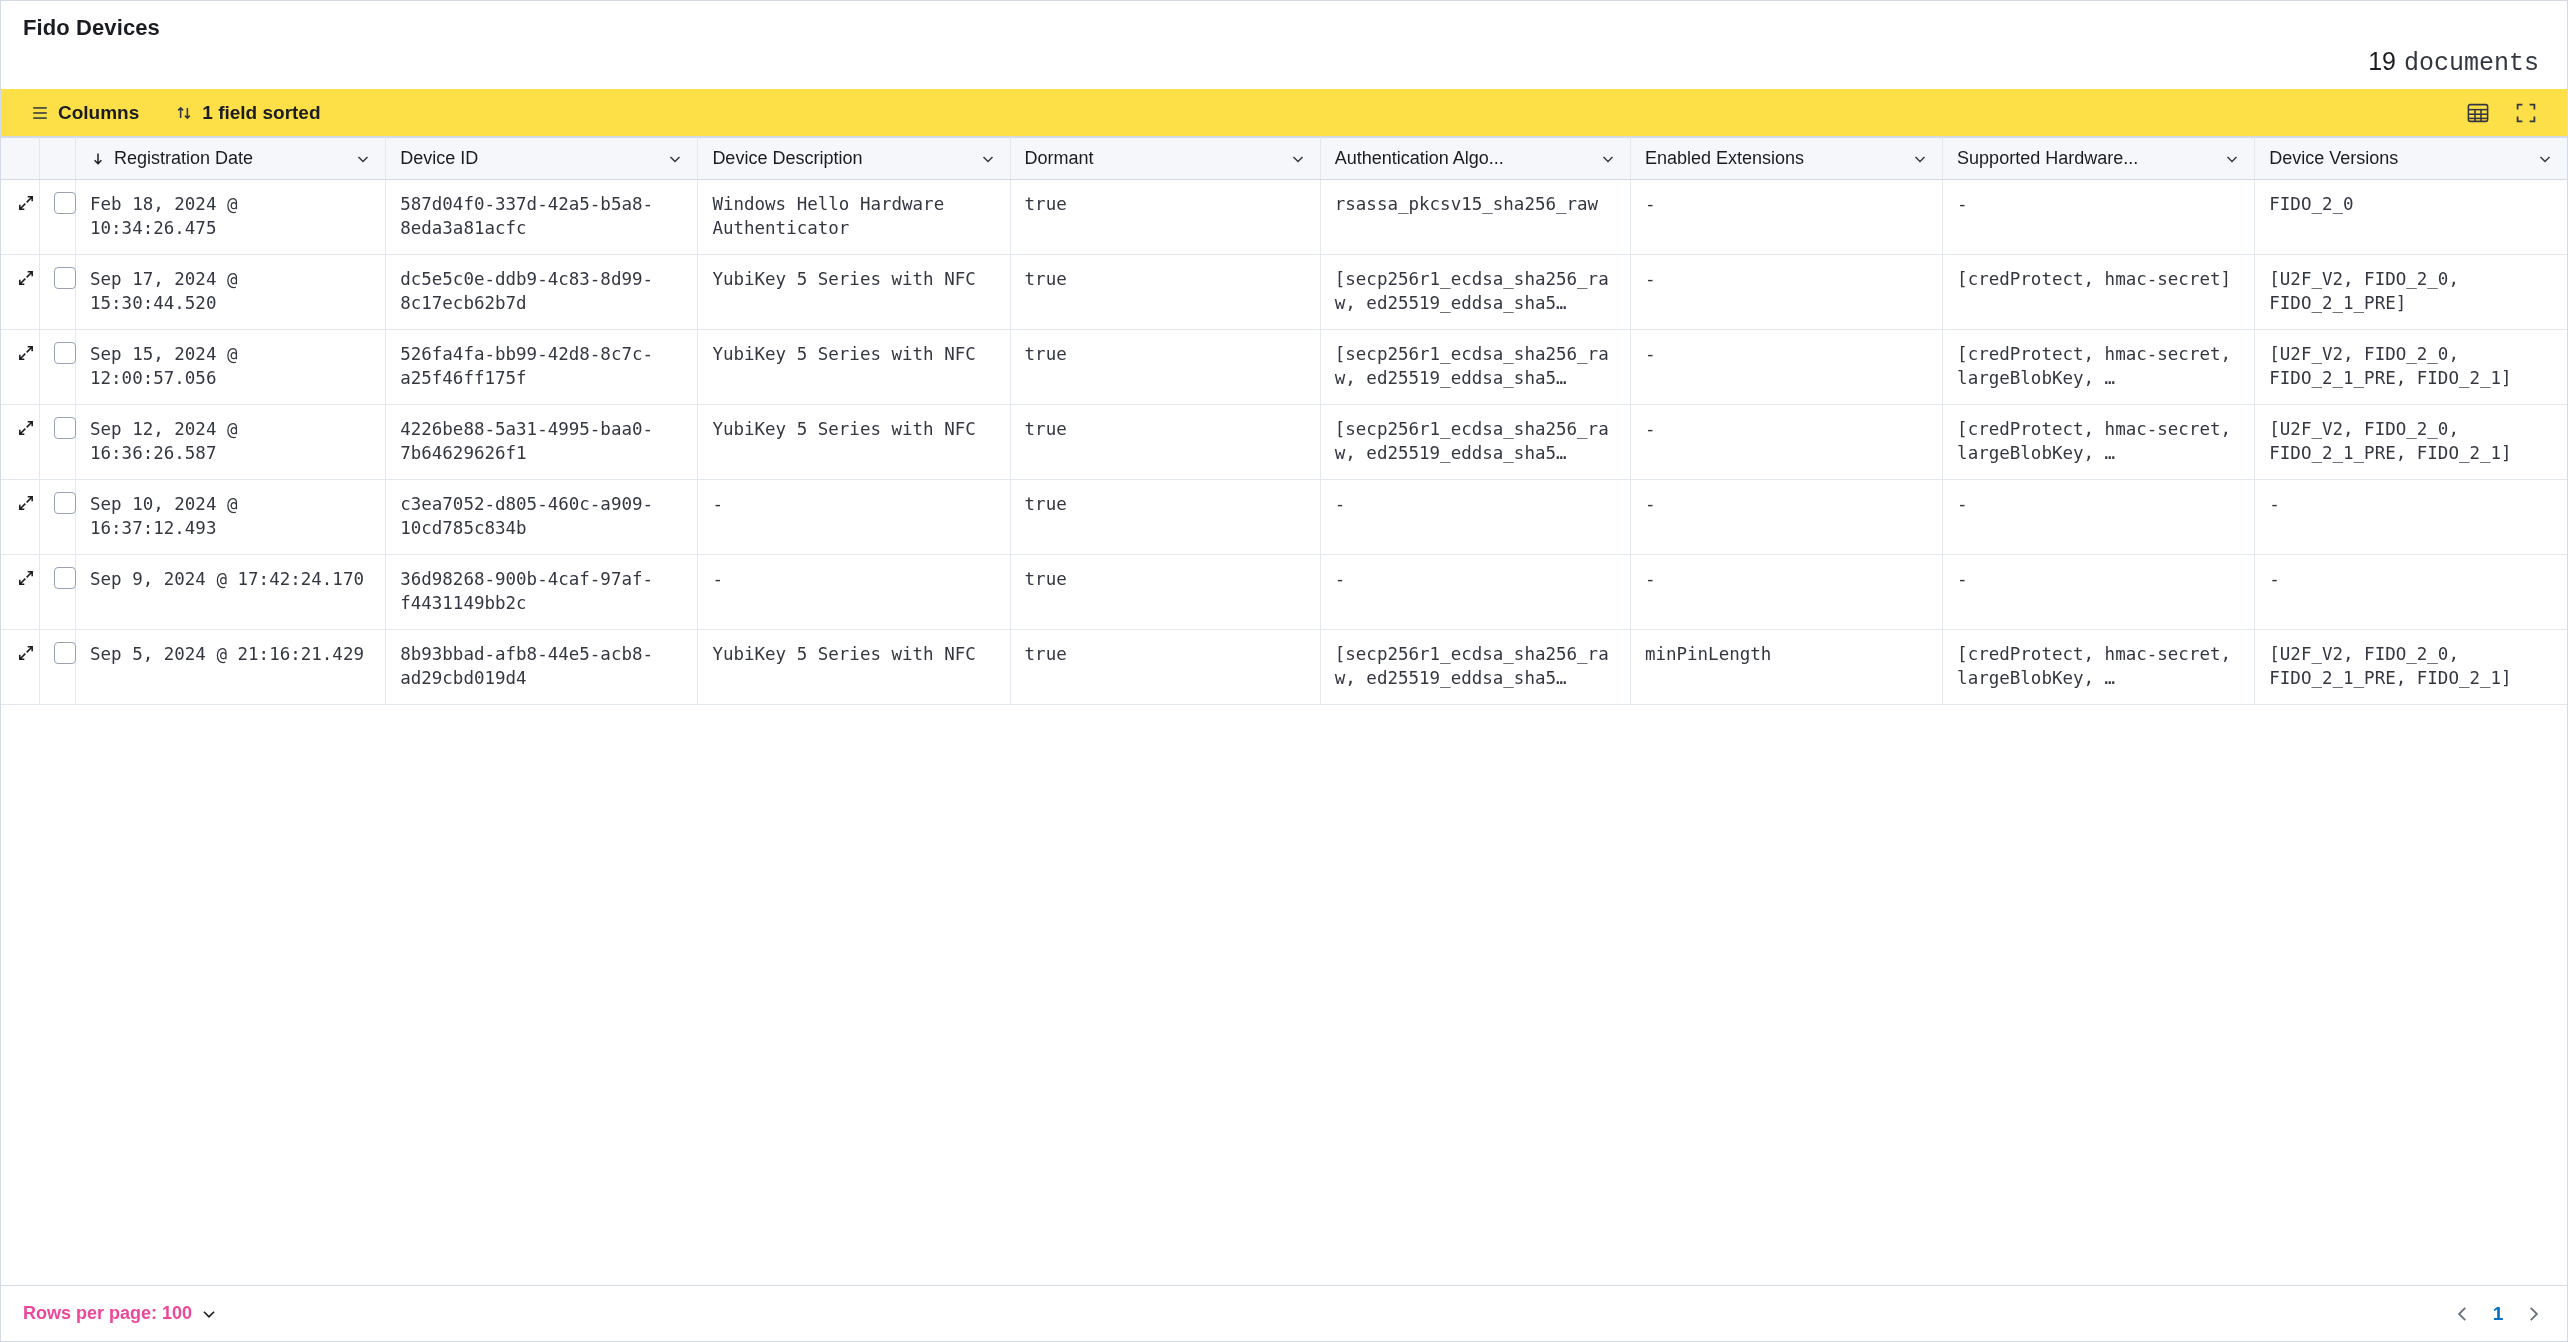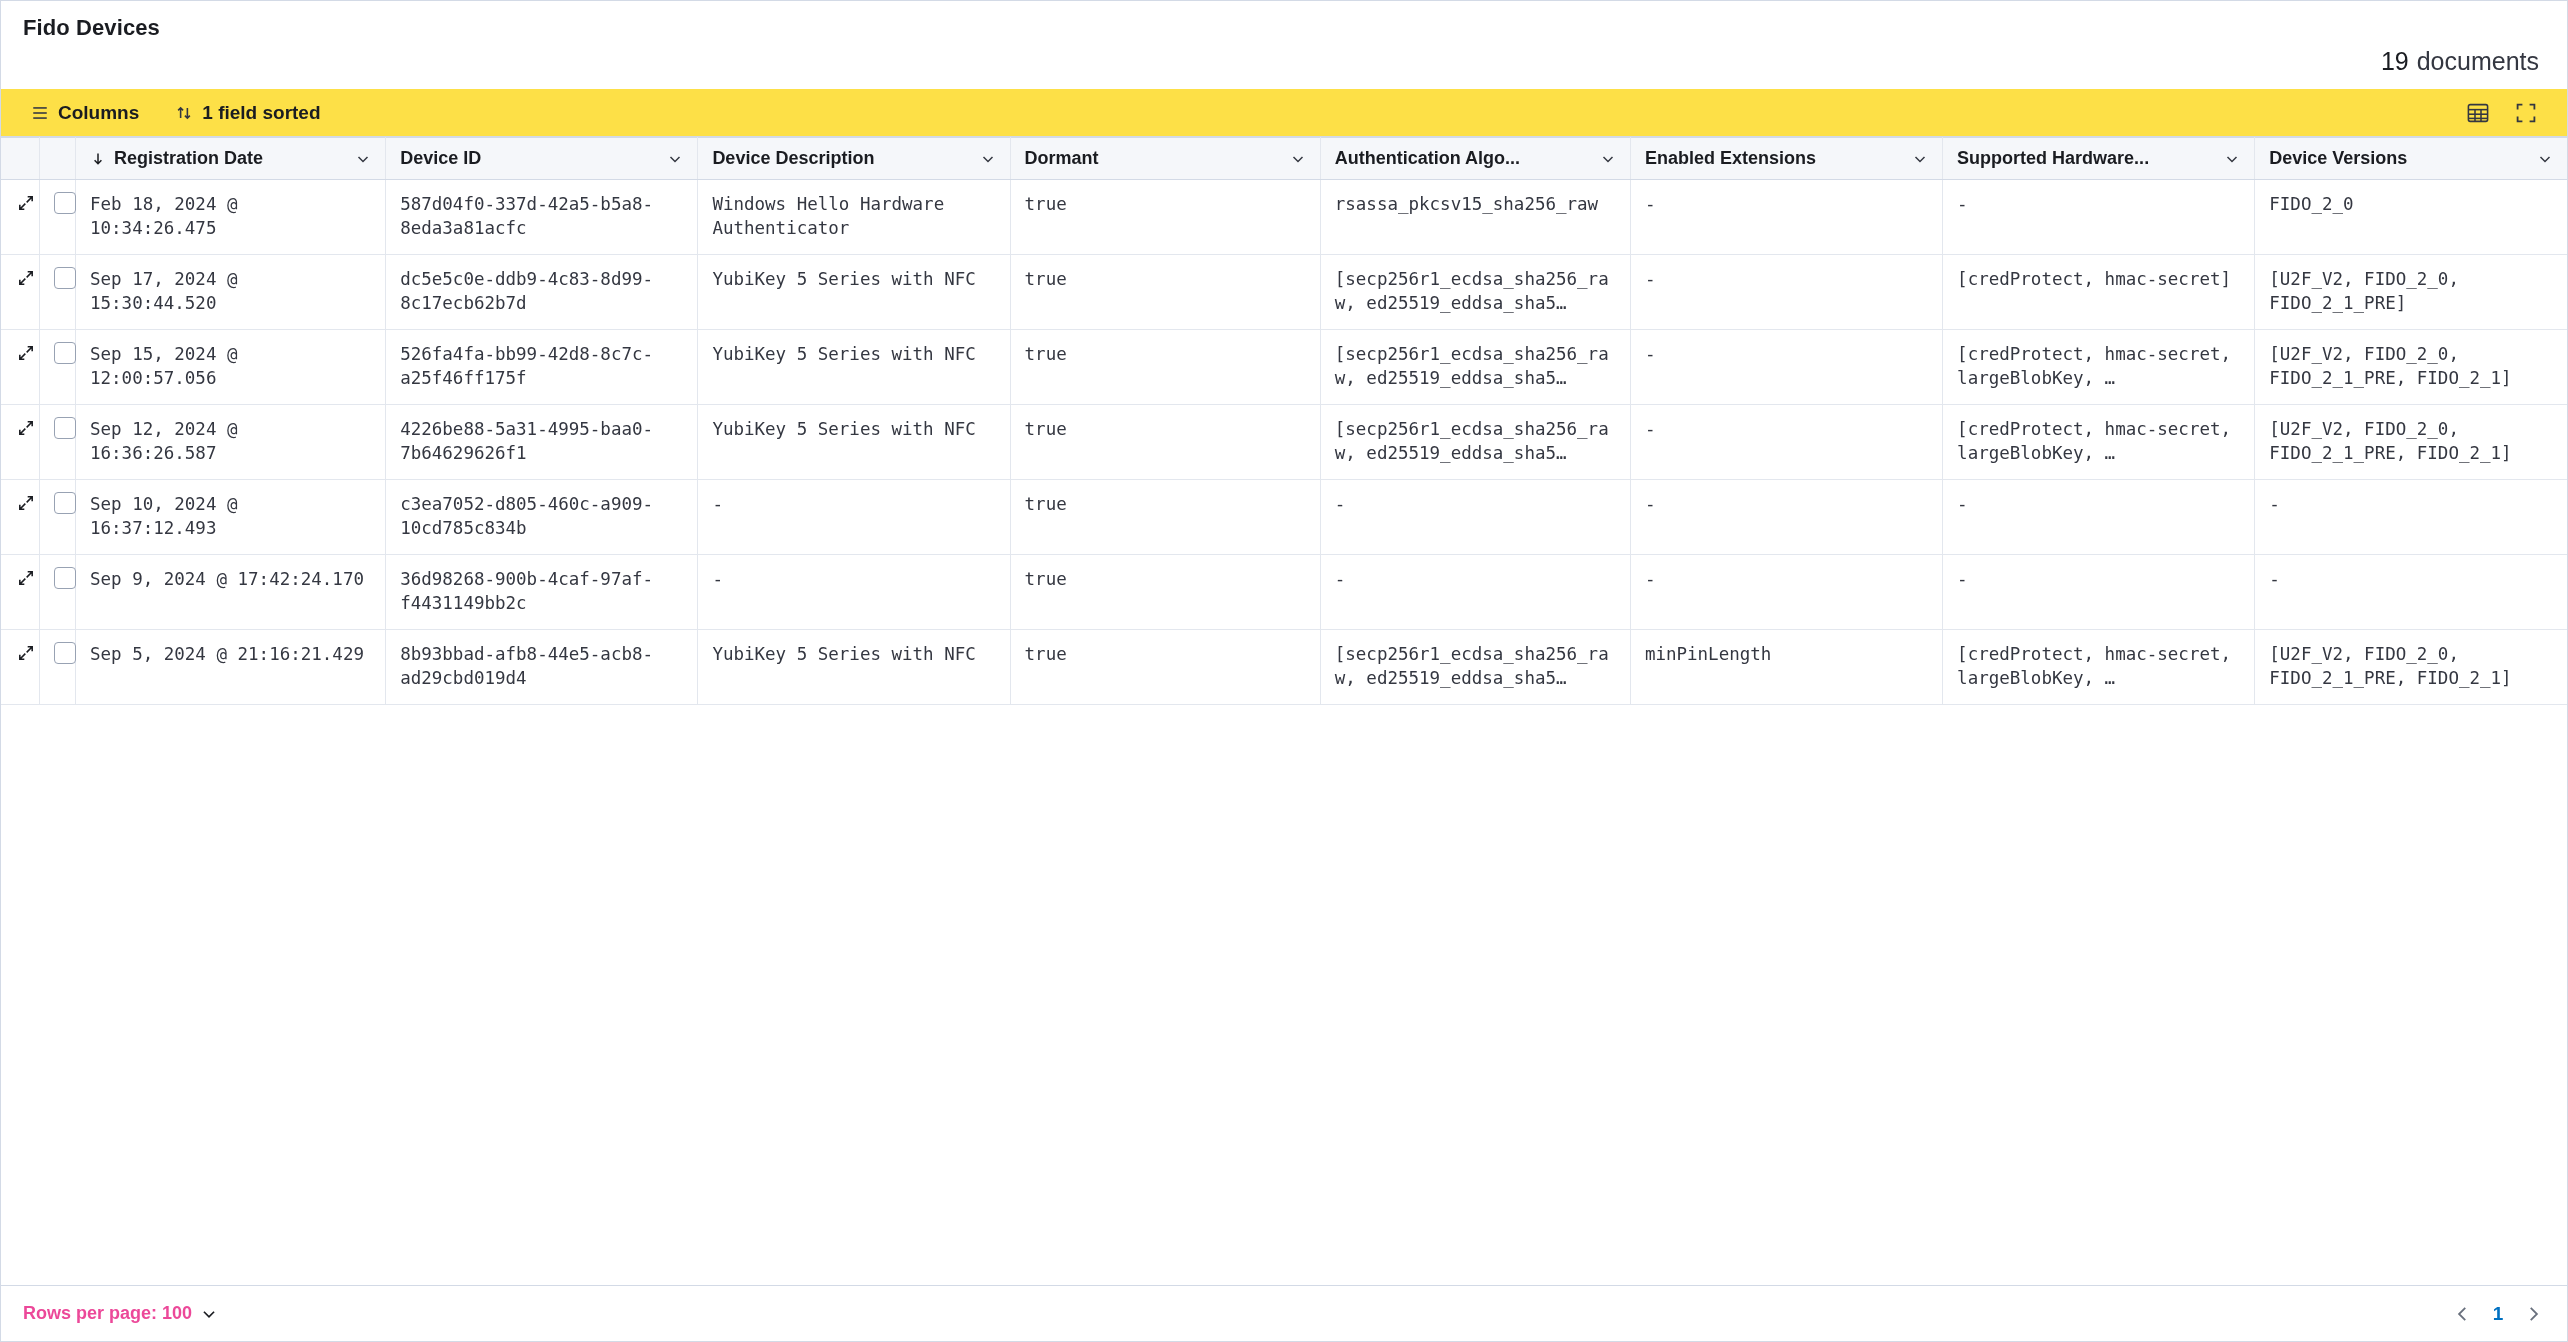--- a/index.html
+++ b/index.html
@@ -48,20 +48,21 @@
   .doccount-num {
     font-size: 25px;
     font-weight: 400;
     color: #1a1c21;
   }
   .doccount-label {
     font-size: 25px;
     font-weight: 400;
     color: #343741;
     margin-left: 8px;
+    font-family: Liberation Mono, monospace;
   }
 
   
   .toolbar {
     display: flex;
     align-items: center;
     height: 48px;
     padding: 0 22px;
     border-bottom: 1px solid #d3dae6;
     background: #fde047;
@@ -107,21 +108,21 @@
   }
   table.grid th {
     background: #f5f7fa;
     border-top: 1px solid #d3dae6;
     border-bottom: 1px solid #d3dae6;
     border-right: 1px solid #e3e7ee;
     text-align: left;
     padding: 0 14px;
     height: 42px;
     font-size: 18px;
-    font-weight: 700;
+    font-weight: 400;
     color: #1a1c21;
     white-space: nowrap;
     overflow: hidden;
   }
   table.grid th .th-inner {
     display: flex;
     align-items: center;
     gap: 8px;
     width: 100%;
   }

